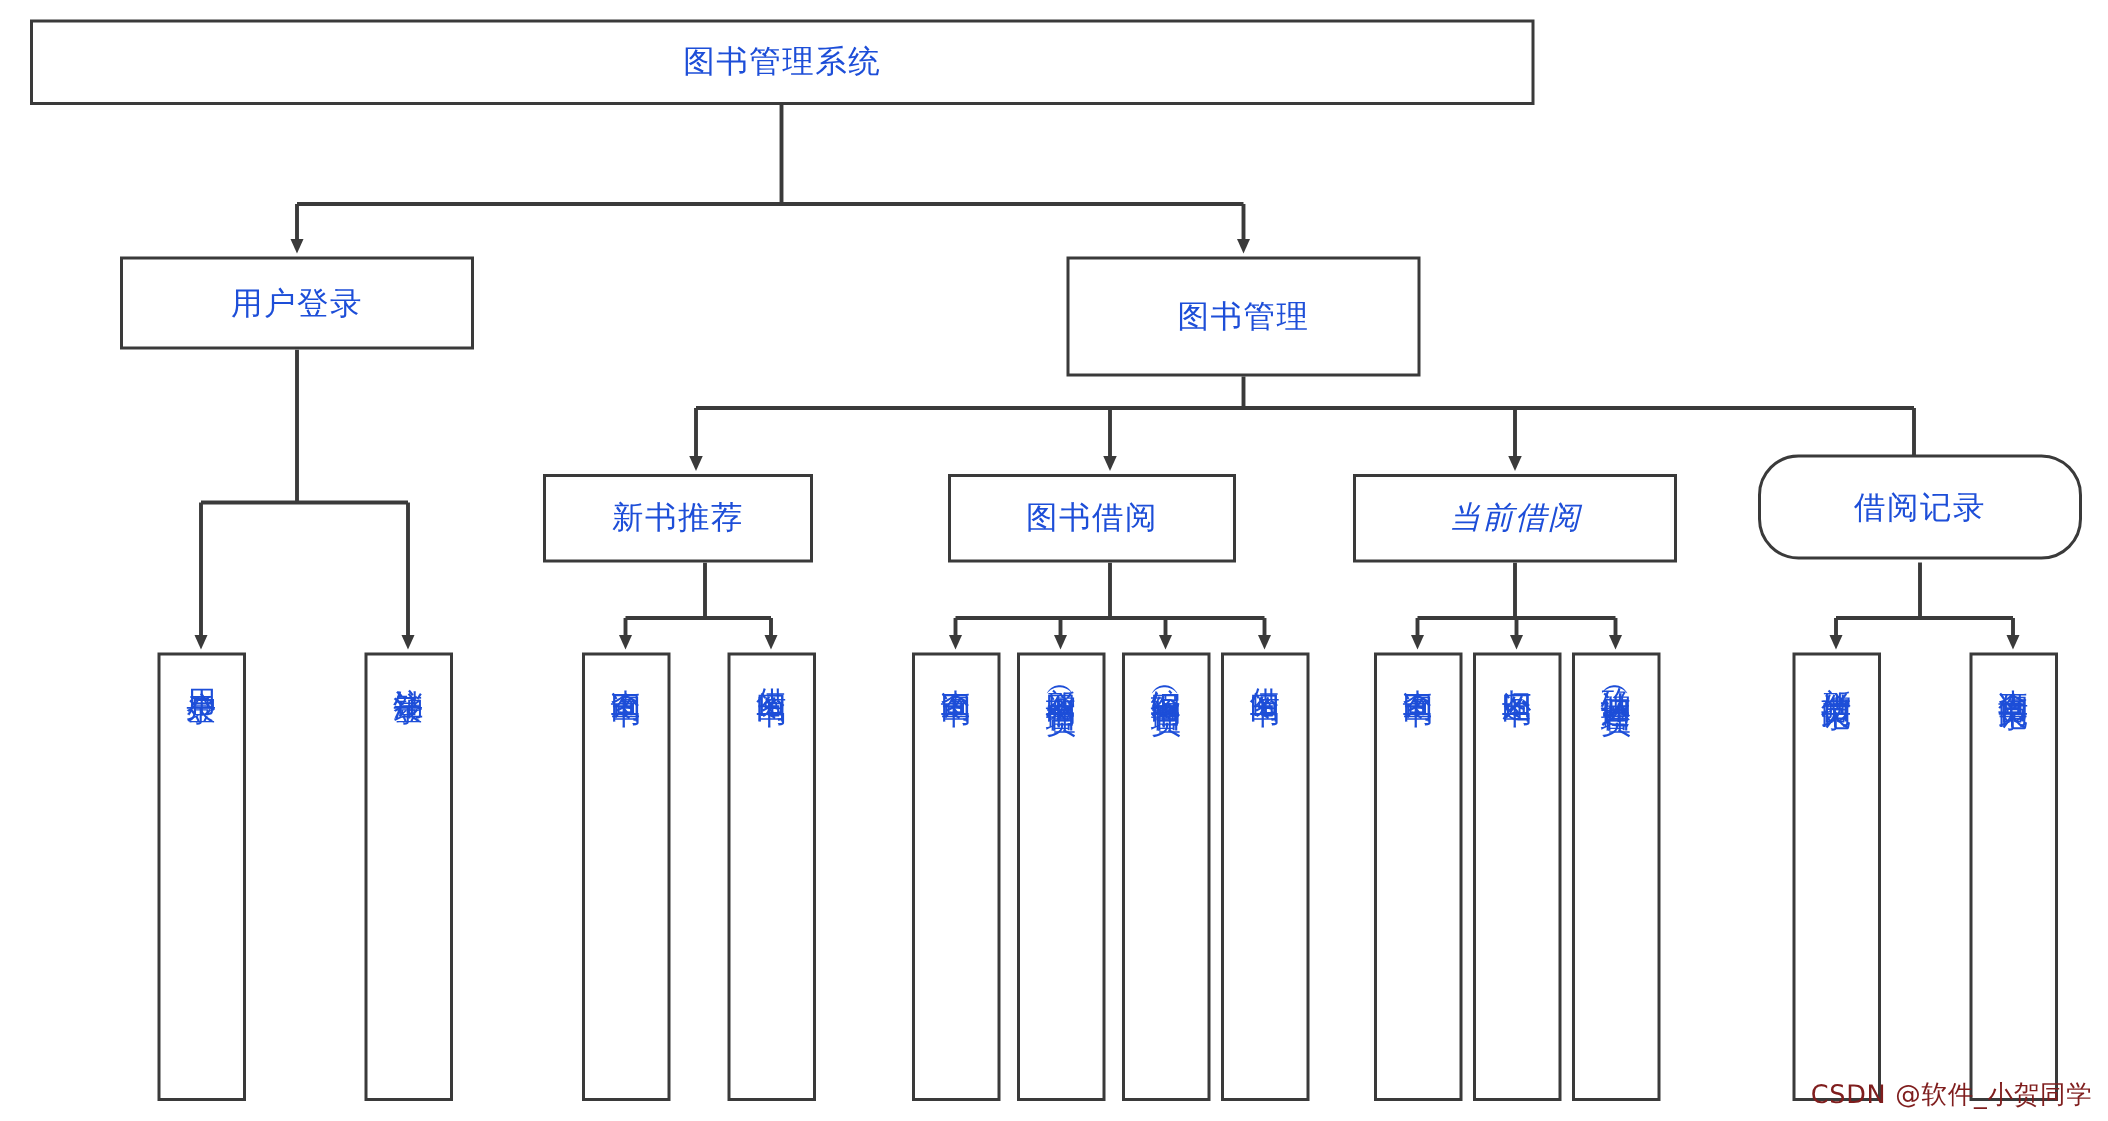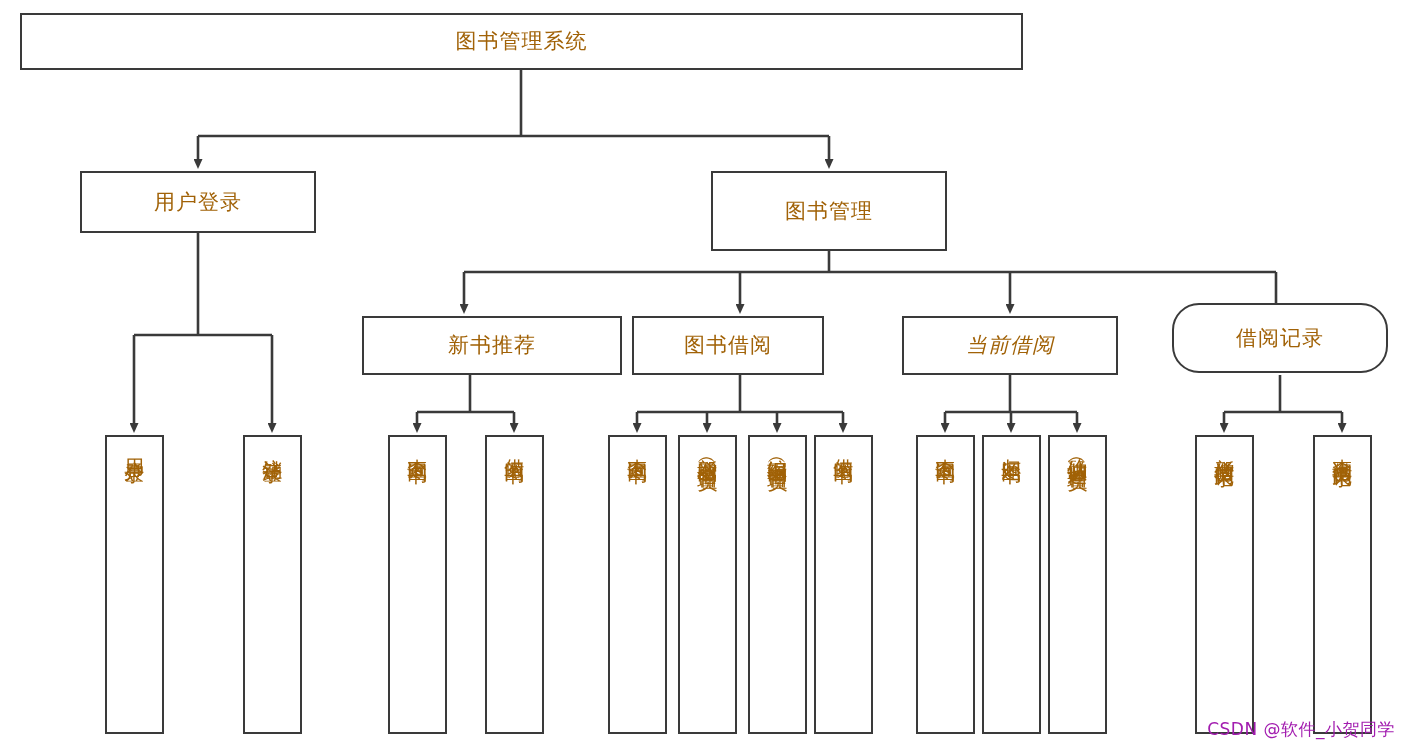--- a/index.html
+++ b/index.html
@@ -32,21 +32,21 @@
     border: 2px solid #3a3a3a;
     display: flex;
     align-items: center;
     justify-content: center;
     z-index: 2;
   }
   .node-label {
     font-size: 21px;
     line-height: 1.18;
     letter-spacing: 1px;
-    color: #a16207;
+    color: #1d4ed8;
     white-space: nowrap;
     text-align: center;
   }
   .node.horizontal .node-label {
     writing-mode: horizontal-tb;
   }
   .node.vertical {
     align-items: flex-start;
     justify-content: center;
     padding-top: 6px;
@@ -58,21 +58,21 @@
     line-height: 1.42;
     letter-spacing: 2px;
     white-space: nowrap;
     text-align: left;
   }
   .watermark {
     position: absolute;
     right: 10px;
     bottom: 6px;
     font-size: 17px;
-    color: #a21caf;
+    color: #7f1d1d;
     letter-spacing: 0.5px;
     z-index: 5;
     white-space: nowrap;
   }
 </style>
 </head>
 <body>
 
 <div id="canvas">
 
@@ -122,21 +122,21 @@
   <div id="nodes-layer">
       <div class="node horizontal" style="left: 20px; top: 13px; width: 1003px; height: 57px;">
         <span class="node-label">图书管理系统</span>
       </div>
       <div class="node horizontal" style="left: 80px; top: 171px; width: 236px; height: 62px;">
         <span class="node-label">用户登录</span>
       </div>
       <div class="node horizontal" style="left: 711px; top: 171px; width: 236px; height: 80px;">
         <span class="node-label">图书管理</span>
       </div>
-      <div class="node horizontal" style="left: 362px; top: 316px; width: 260px; height: 59px; align-items: center;">
+      <div class="node horizontal" style="left: 362px; top: 316px; width: 180px; height: 59px; align-items: center;">
         <span class="node-label">新书推荐</span>
       </div>
       <div class="node horizontal" style="left: 632px; top: 316px; width: 192px; height: 59px;">
         <span class="node-label">图书借阅</span>
       </div>
       <div class="node horizontal" style="left: 902px; top: 316px; width: 216px; height: 59px; font-style: italic;">
         <span class="node-label">当前借阅</span>
       </div>
       <div class="node horizontal" style="left: 1172px; top: 303px; width: 216px; height: 70px; border-radius: 27px;">
         <span class="node-label">借阅记录</span>

